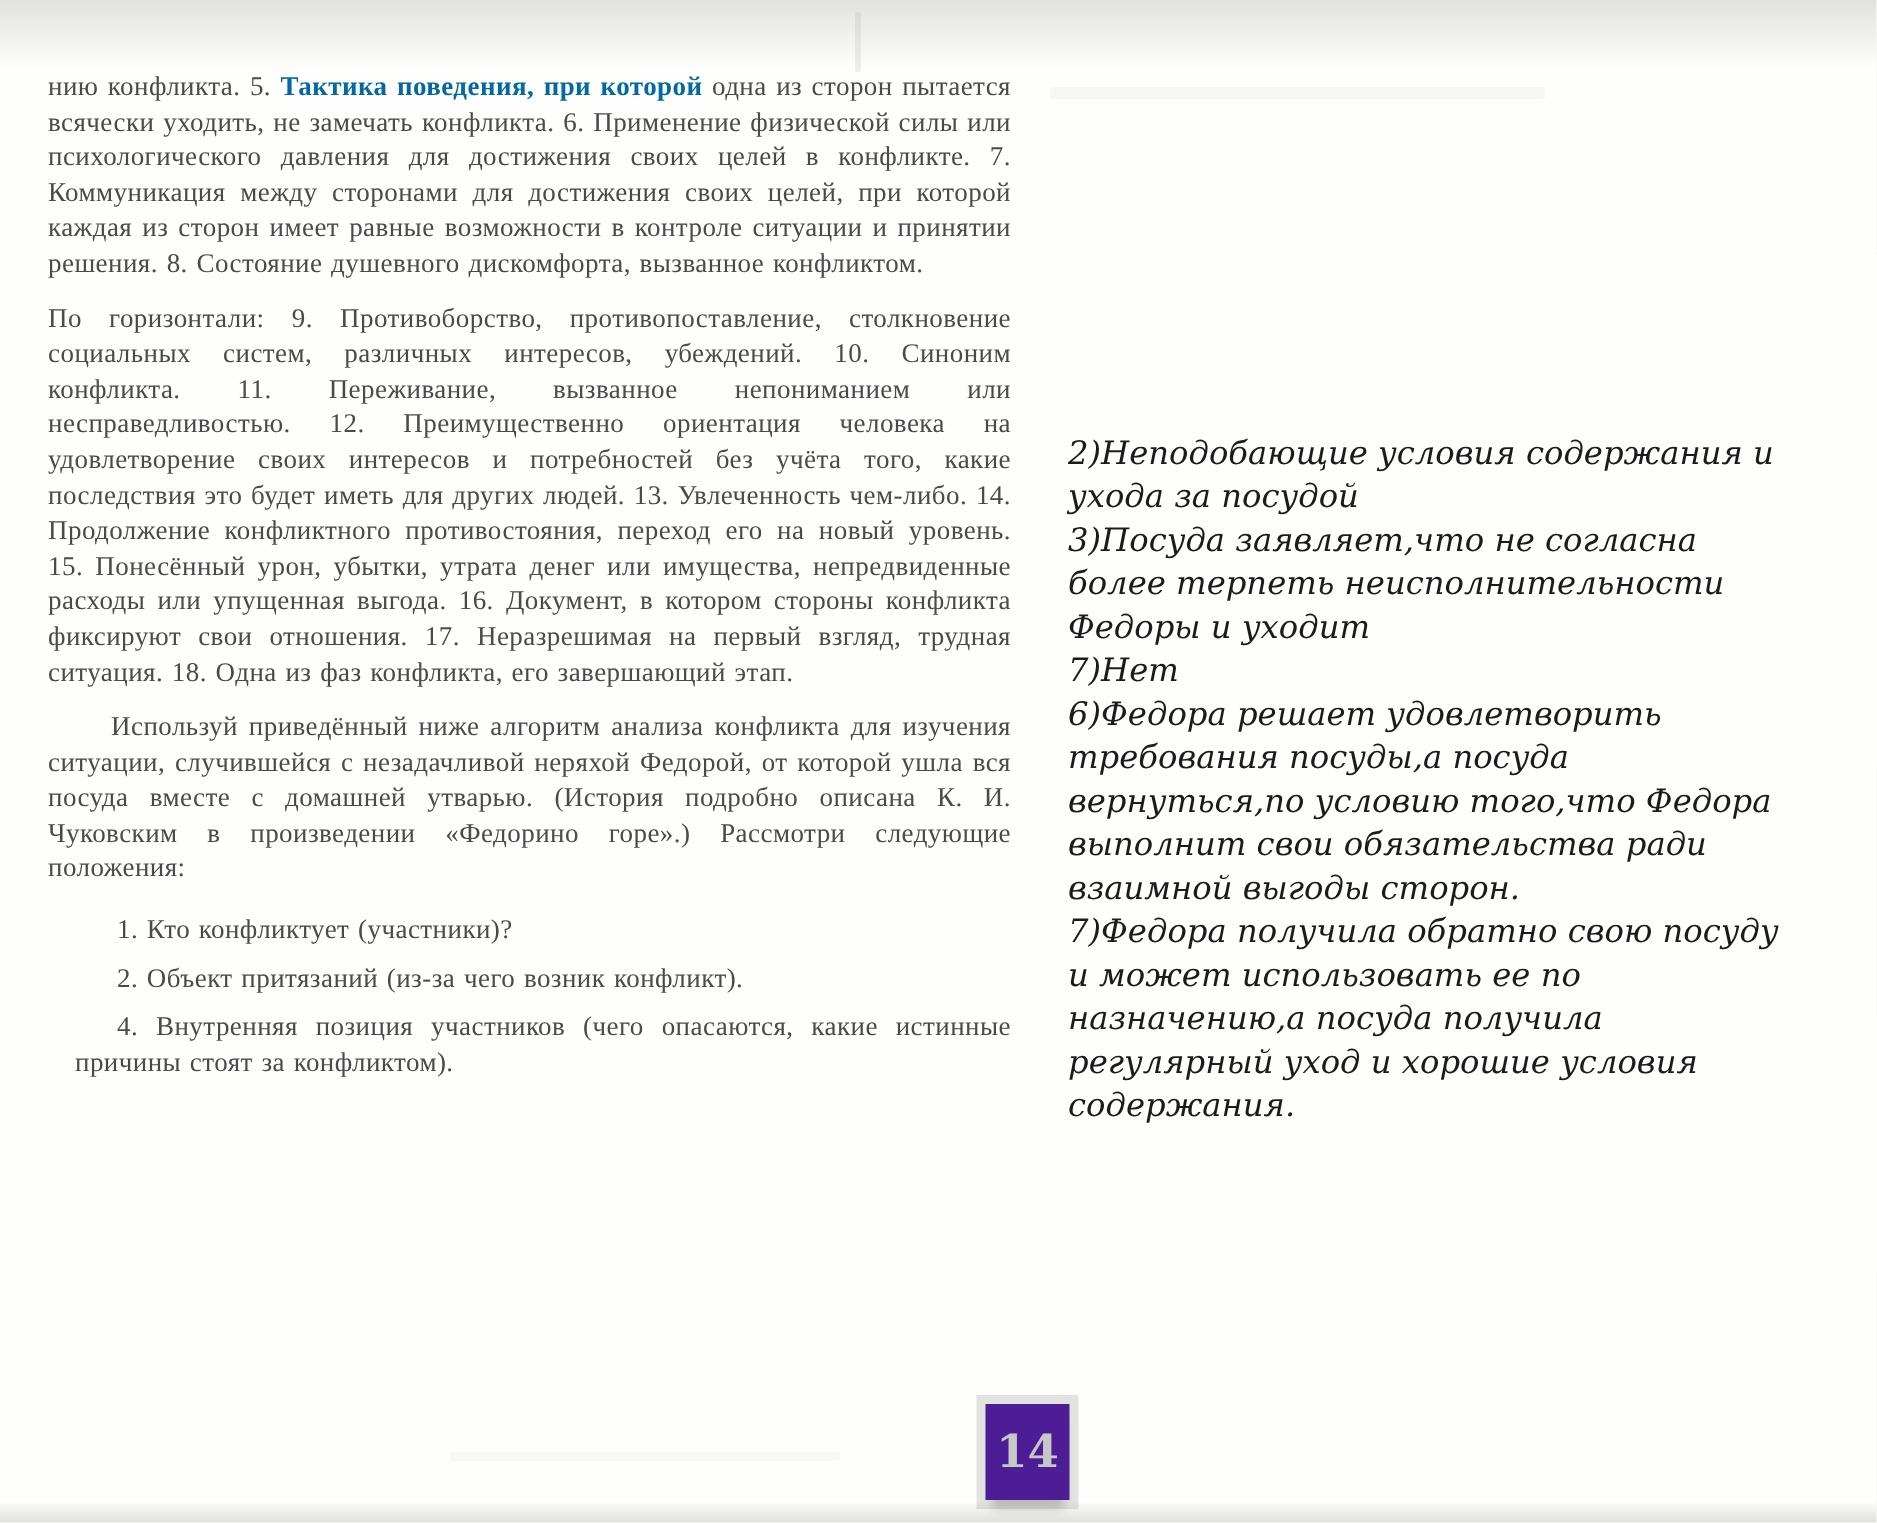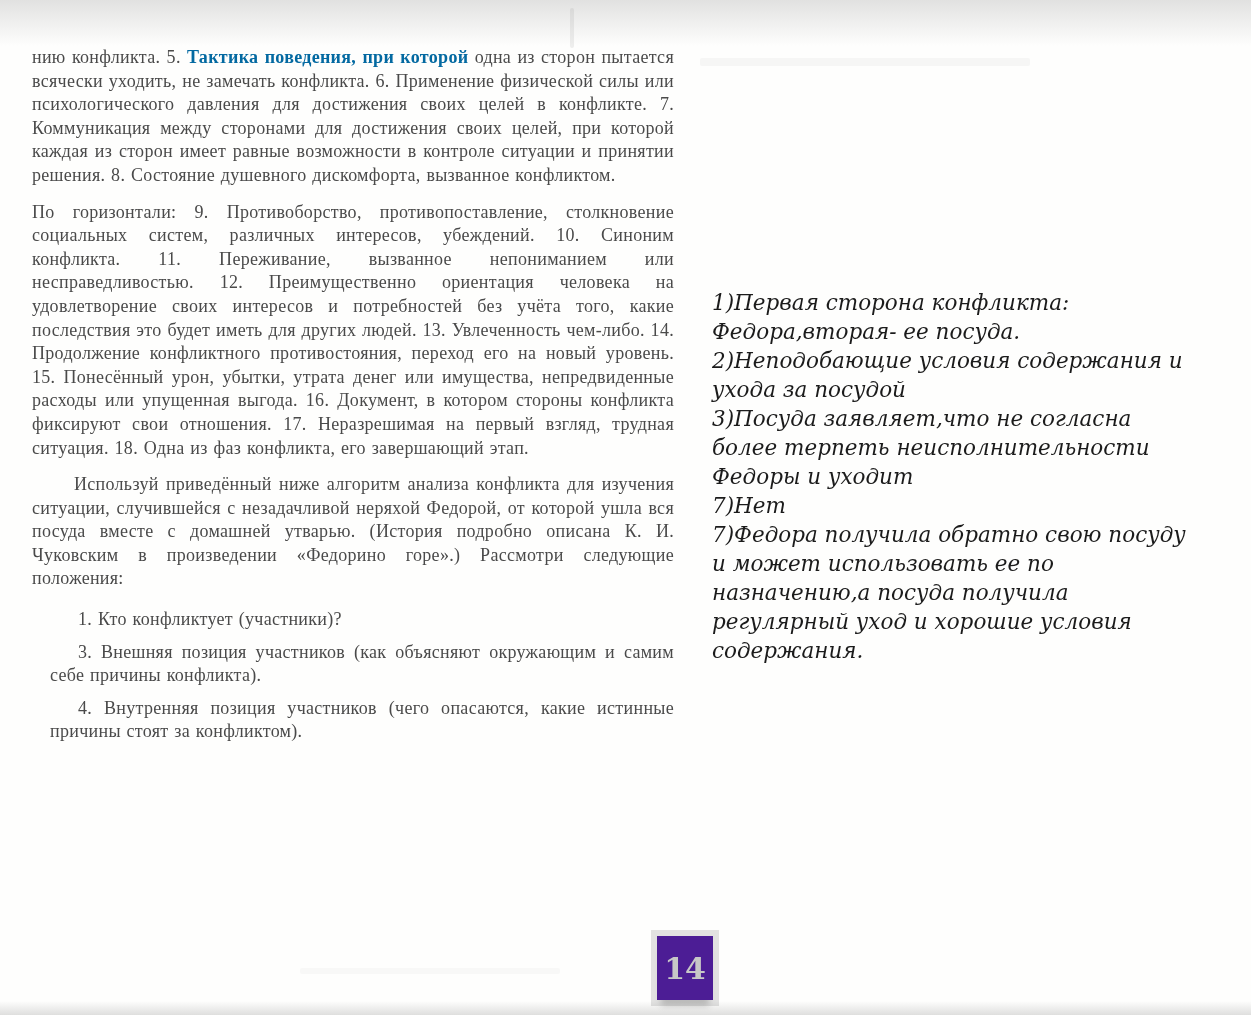--- a/index.html
+++ b/index.html
@@ -72,27 +72,27 @@
 
   <div class="printed-col">
 
     <p><span>нию конфликта. 5. </span><span class="bold-phrase">Тактика поведения, при которой</span><span> одна из сторон пытается всячески уходить, не замечать конфликта. 6. Применение физической силы или психологического давления для достижения своих целей в конфликте. 7. Коммуникация между сторонами для достижения своих целей, при которой каждая из сторон имеет равные возможности в контроле ситуации и принятии решения. 8. Состояние душевного дискомфорта, вызванное конфликтом.</span></p>
 
     <p class="p2">По горизонтали: 9. Противоборство, противопоставление, столкновение социальных систем, различных интересов, убеждений. 10. Синоним конфликта. 11. Переживание, вызванное непониманием или несправедливостью. 12. Преимущественно ориентация человека на удовлетворение своих интересов и потребностей без учёта того, какие последствия это будет иметь для других людей. 13. Увлеченность чем-либо. 14. Продолжение конфликтного противостояния, переход его на новый уровень. 15. Понесённый урон, убытки, утрата денег или имущества, непредвиденные расходы или упущенная выгода. 16. Документ, в котором стороны конфликта фиксируют свои отношения. 17. Неразрешимая на первый взгляд, трудная ситуация. 18. Одна из фаз конфликта, его завершающий этап.</p>
 
     <p class="p3">Используй приведённый ниже алгоритм анализа конфликта для изучения ситуации, случившейся с незадачливой неряхой Федорой, от которой ушла вся посуда вместе с домашней утварью. (История подробно описана К. И. Чуковским в произведении «Федорино горе».) Рассмотри следующие положения:</p>
 
     <p class="list-item">1.  Кто конфликтует (участники)?</p>
-    <p class="list-item">3.  Внешняя позиция участников (как объясняют окружающим и самим себе причины конфликта).</p>
+    <p class="list-item">2.  Объект притязаний (из-за чего возник конфликт).</p>
     <p class="list-item">4.  Внутренняя позиция участников (чего опасаются, какие истинные причины стоят за конфликтом).</p>
   </div>
 
   <div class="hand-col">
-    <p>1)Первая сторона конфликта: Федора,вторая- ее посуда.</p>
     <p>2)Неподобающие условия содержания и ухода за посудой</p>
     <p>3)Посуда заявляет,что не согласна более терпеть неисполнительности Федоры и уходит</p>
     <p>7)Нет</p>
+    <p>6)Федора решает удовлетворить требования посуды,а посуда вернуться,по условию того,что Федора выполнит свои обязательства ради взаимной выгоды сторон.</p>
     <p>7)Федора получила обратно свою посуду и может использовать ее по назначению,а посуда получила регулярный уход и хорошие условия содержания.</p>
   </div>
 
   <div class="page-badge">14</div>
 
 </div>
 
 </body></html>

